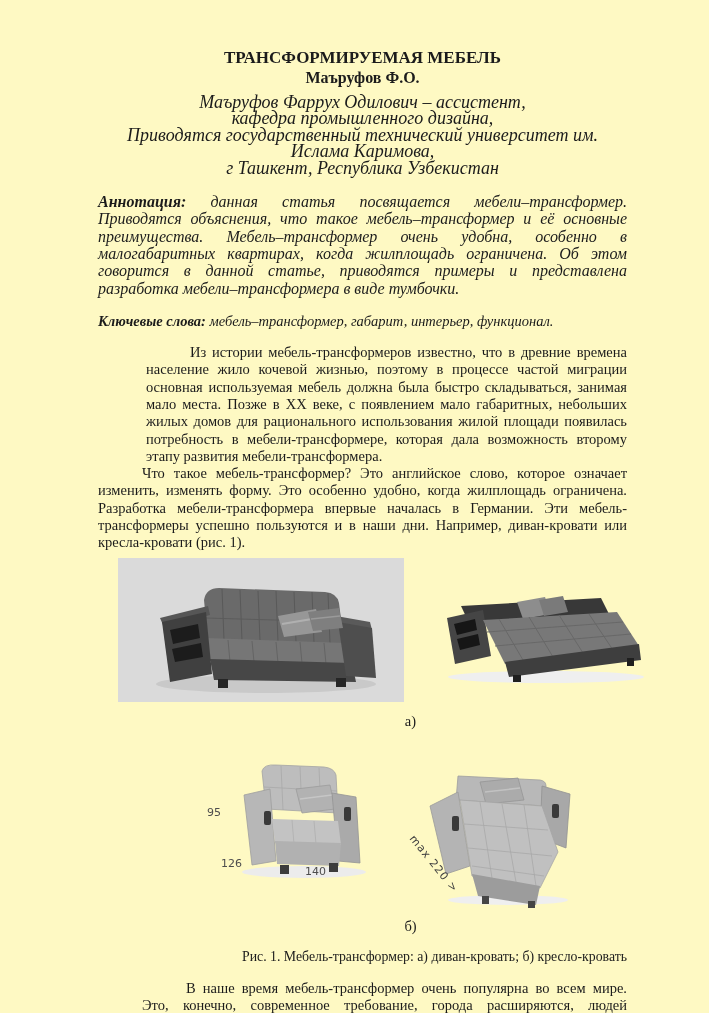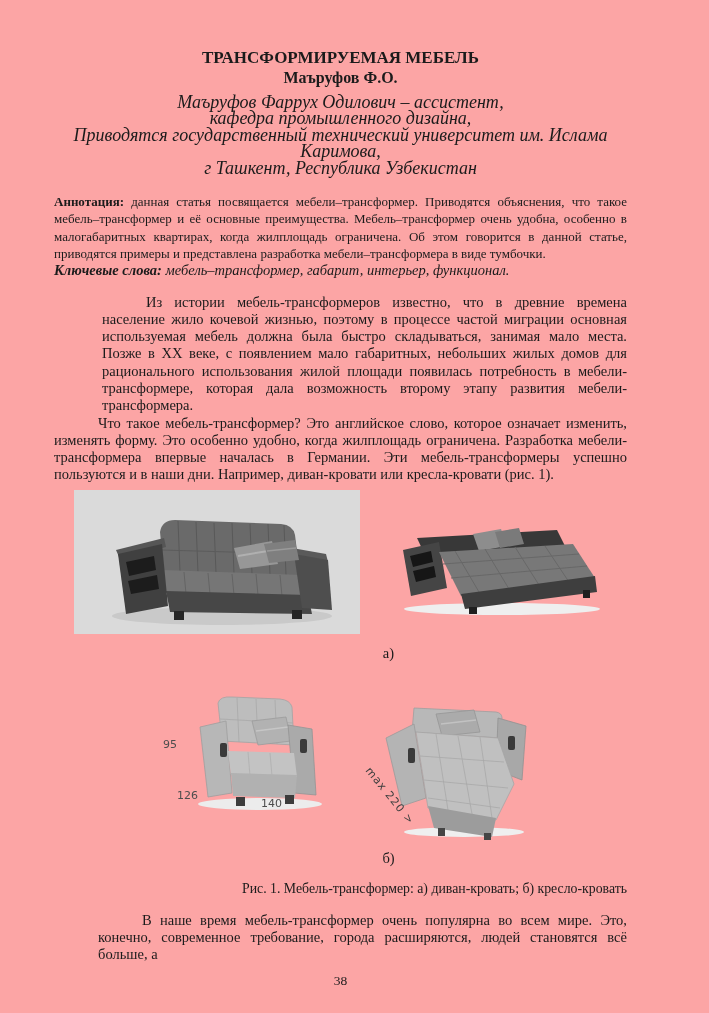--- a/index.html
+++ b/index.html
@@ -1,30 +1,30 @@
 <!DOCTYPE html>
 <html><head>
 <meta charset="utf-8">
 <style>
   html,body{margin:0;padding:0;background:#ffffff;}
   .page{
     position:relative;
     width:709px;height:1013px;
-    background:#fca5a5;
+    background:#fef9c3;
     box-sizing:border-box;
-    padding:48px 82px 0 54px;
+    padding:48px 82px 0 98px;
     font-family:"Liberation Serif","DejaVu Serif",serif;
     color:#1b1b1b;
     overflow:hidden;
   }
   .title{text-align:center;font-weight:bold;font-size:17px;line-height:20px;margin:0;}
   .author{text-align:center;font-weight:bold;font-size:16px;line-height:19px;margin:0;}
   .affil{ text-align:center;font-style:italic;font-size:18px;line-height:16.4px;margin:7px 0 0;}
   .affil div{margin:0;}
-  .abstract{margin:17px 0 0;font-size:13px;line-height:17.3px;text-align:justify;}
+  .abstract{margin:17px 0 16px;font-size:16px;line-height:17.3px;text-align:justify;font-style:italic;}
   .lbl{font-weight:bold;}
   .keywords{margin:0;font-size:14.5px;line-height:17.3px;text-align:justify;font-style:italic;}
   .bodytext{font-size:14.5px;line-height:17.3px;text-align:justify;text-indent:44px;margin:0;}
   .p1{margin-top:14px;margin-left:48px;}
   .figure-area{position:relative;height:412px;margin-top:6px;}
   .photo{position:absolute;display:block;}
   .fig-a-left{left:20px;top:0;width:286px;height:144px;}
   .fig-a-right{left:343px;top:34px;width:207px;height:92px;}
   .fig-b-left{left:128px;top:205px;width:152px;height:118px;}
   .fig-b-right{left:326px;top:210px;width:162px;height:140px;}

